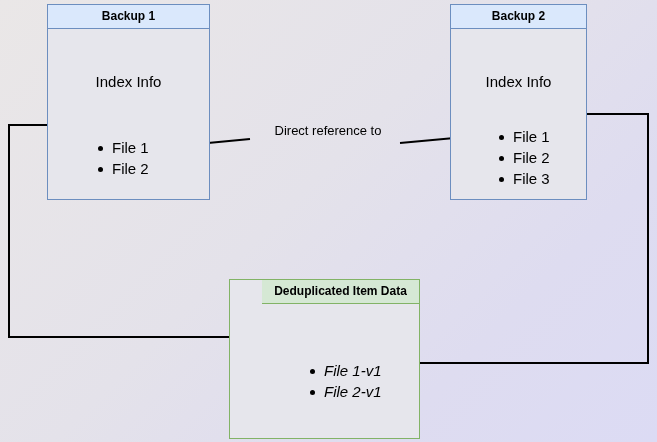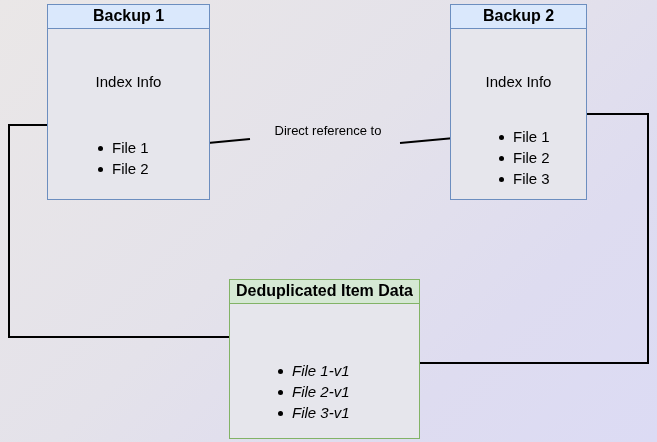--- a/index.html
+++ b/index.html
@@ -24,21 +24,21 @@
     position: absolute;
     box-sizing: border-box;
     border: 1.5px solid #6c8ebf;
     background: #e6e6ec;
   }
   .node .node-header {
     box-sizing: border-box;
     height: 24px;
     line-height: 22px;
     text-align: center;
-    font-size: 16px;
+    font-size: 12px;
     font-weight: bold;
     color: #000;
     background: #dae8fc;
     border-bottom: 1.5px solid #6c8ebf;
   }
   .node.green {
     border-color: #82b366;
     background: #e6e6ec;
   }
   .node.green .node-header {
@@ -137,27 +137,26 @@
     <div class="node-body">
       <div class="index-title">Index Info</div>
       <ul class="file-list" style="left:45px; top:79px;">
         <li>File 1</li>
         <li>File 2</li>
         <li>File 3</li>
       </ul>
     </div>
   </div>
 
-  <div class="node green" style="left:229px; top:279px; width:191px; height:160px;">
+  <div class="node green" style="left:229px; top:279px; width:191px; height:160px;padding-left:32px;">
     <div class="node-header">Deduplicated Item Data</div>
     <div class="node-body">
       <ul class="file-list" style="left:45px; top:38px;font-style:italic;">
         <li>File 1-v1</li>
         <li>File 2-v1</li>
-        <li>File 3-v1</li>
       </ul>
     </div>
   </div>
 
   <div class="edge-label" style="left:253px; top:123px; width:150px;text-align:center;">
     <div>Direct reference to</div>
   </div>
 
 </div>
 

